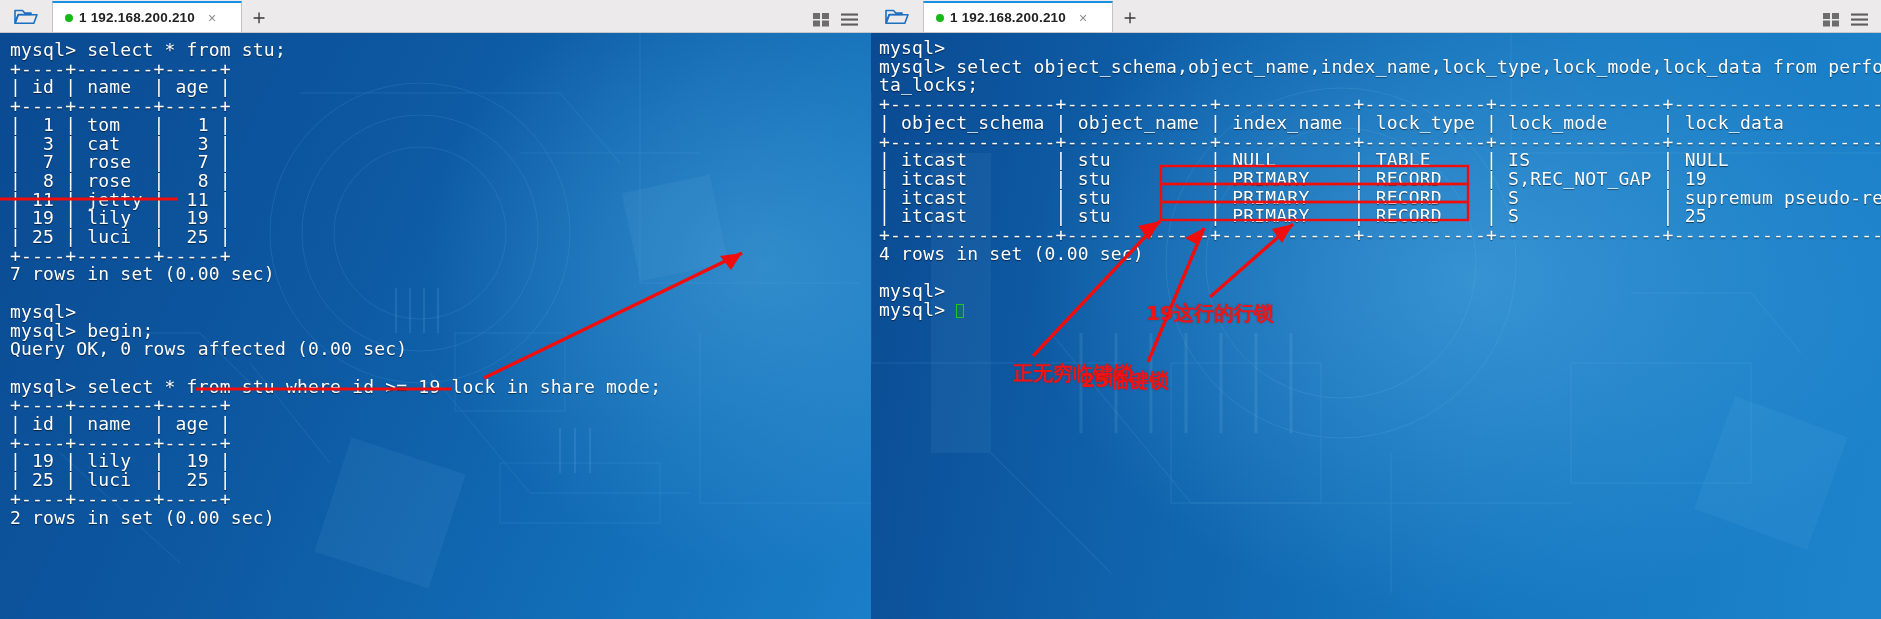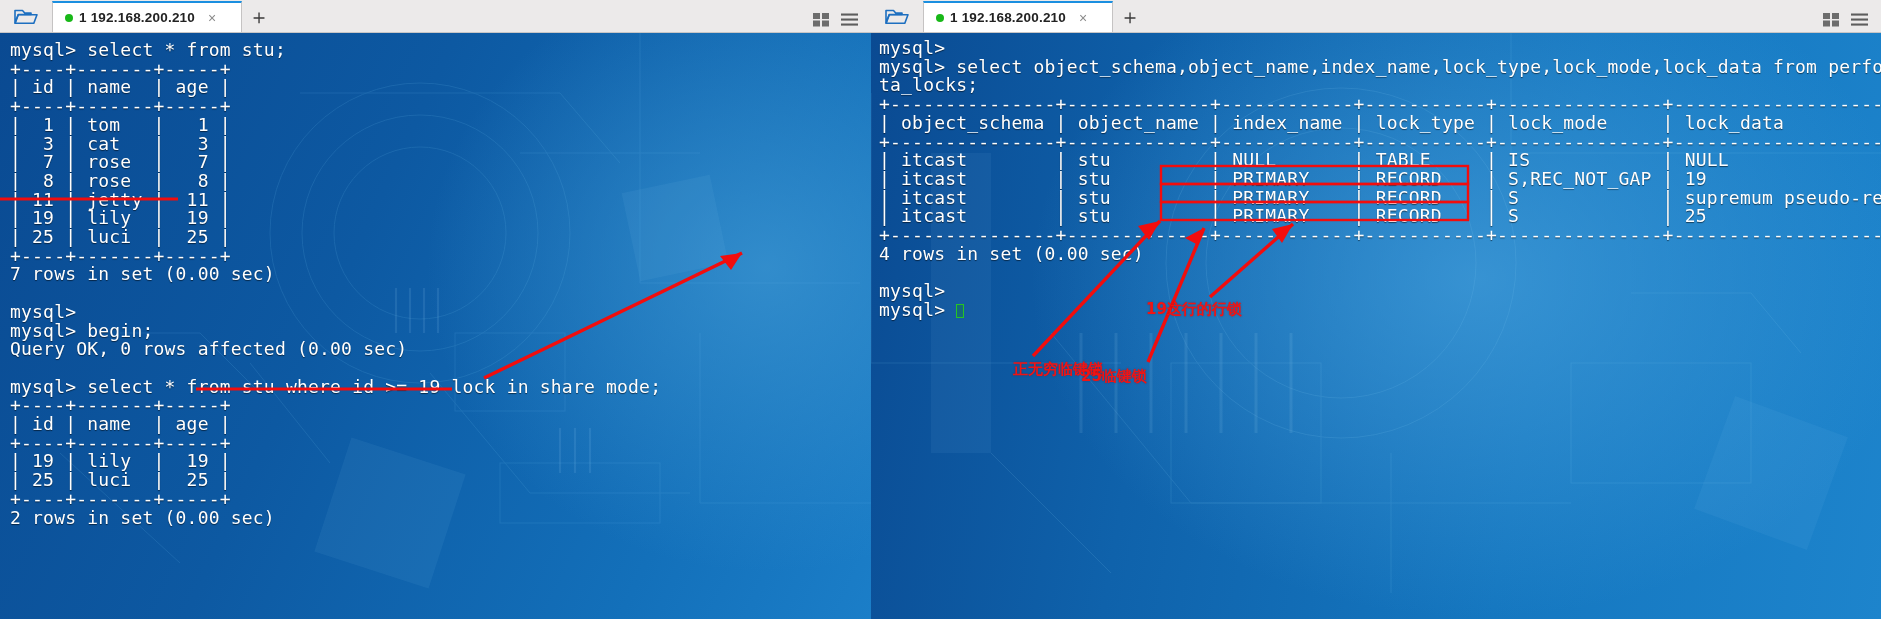--- a/index.html
+++ b/index.html
@@ -98,21 +98,21 @@
     border: 1.6px solid #25c425; background: rgba(20,140,20,.28);
     vertical-align: -2px;
   }
 
   
   .overlay { position: absolute; inset: 0; pointer-events: none; }
   .cn-note {
     position: absolute;
     color: #f01414;
     font-family: "DejaVu Sans", "Liberation Sans", sans-serif;
-    font-size: 15px; font-weight: 700;
+    font-size: 20px; font-weight: 700;
     white-space: nowrap;
     text-shadow: 0 0 2px rgba(120,0,0,.4);
   }
 </style>
 </head>
 <body>
 
 <div class="app">
 
   <div class="half half-left">

